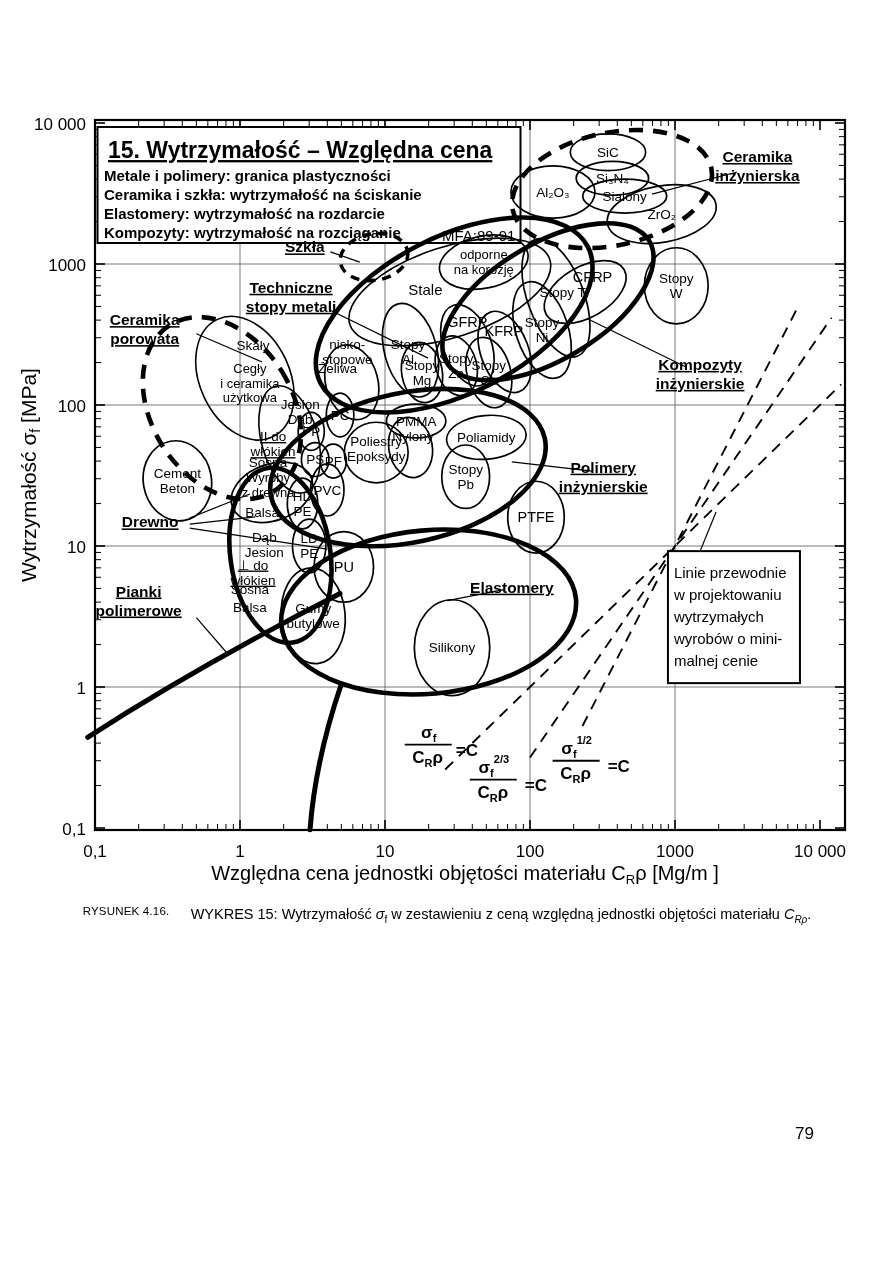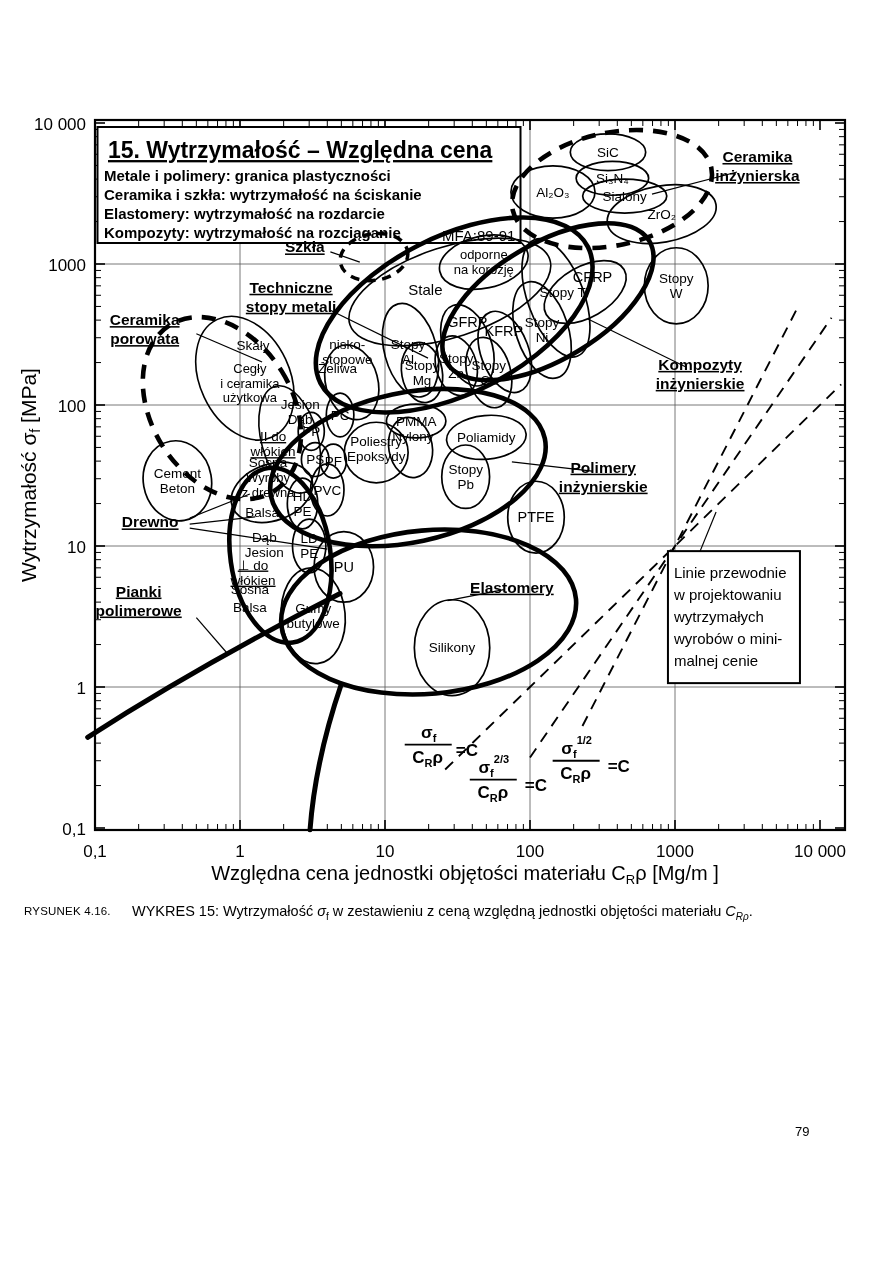--- a/index.html
+++ b/index.html
@@ -1,24 +1,24 @@
 <!DOCTYPE html>
 <html><head>
 <meta charset="utf-8">
 <style>
   html,body{margin:0;padding:0;background:#e8e8e8;}
   .page{position:relative;width:893px;height:1263px;background:#ffffff;margin:0 auto;
         font-family:"Liberation Sans","DejaVu Sans",sans-serif;color:#000;overflow:hidden;}
   #chart{position:absolute;left:0;top:0;}
-  .caption{position:absolute;left:24px;top:901px;width:846px;display:flex;gap:10px;}
+  .caption{position:absolute;left:24px;top:901px;width:846px;display:flex;gap:10px;justify-content:center;}
   .cap-label{flex:none;width:92px;font-size:11.5px;padding-top:4px;letter-spacing:.2px;white-space:nowrap;}
-  .cap-body{font-size:14.5px;line-height:20px;margin-left:6px;}
+  .cap-body{font-size:14.5px;line-height:26px;margin-left:6px;}
   .cap-body .it{font-style:italic;}
   .cap-body sub{font-size:10px;}
-  .pageno{position:absolute;left:795px;top:1124px;font-size:13px;}
+  .pageno{position:absolute;left:795px;top:1124px;font-size:17px;}
 </style>
 </head>
 <body>
 
 <div class="page">
   <svg id="chart" width="893" height="896" viewBox="0 0 893 896">
       <rect x="0" y="0" width="893" height="896" fill="#fff"></rect>
       <line x1="240" y1="120" x2="240" y2="830" stroke="#555" stroke-width="0.8"></line>
       <line x1="95" y1="687" x2="845" y2="687" stroke="#555" stroke-width="0.8"></line>
       <line x1="385" y1="120" x2="385" y2="830" stroke="#555" stroke-width="0.8"></line>

